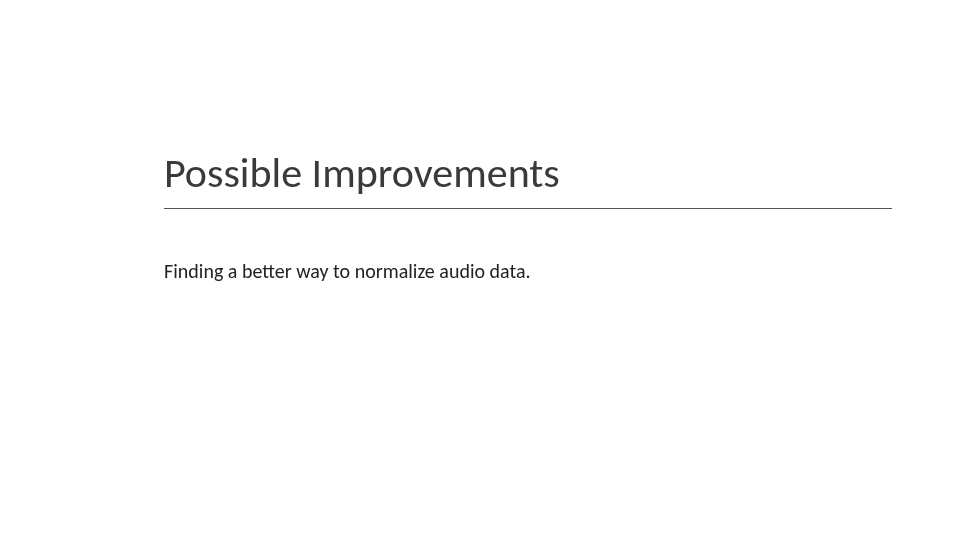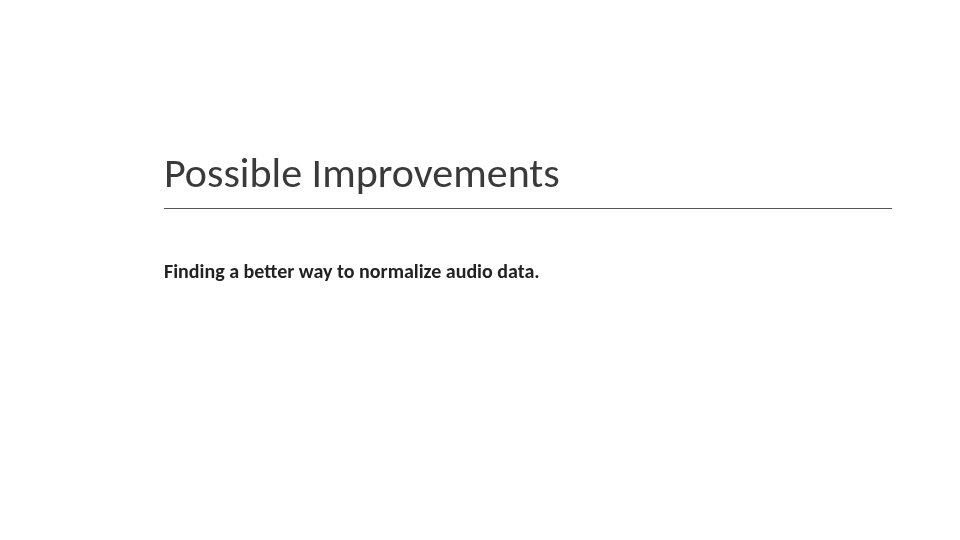--- a/index.html
+++ b/index.html
@@ -36,21 +36,20 @@
     right: 84px;
     top: 178px;
     font-size: 20px;
     font-weight: 400;
     color: #222222;
     font-family: "Segoe UI", Calibri, "Helvetica Neue", Arial, sans-serif;
   }
   .content p {
     margin-bottom: 56px;
     line-height: 1.3;
-    font-weight: bold;
   }
   .footer-bar {
     position: absolute;
     left: 0;
     right: 0;
     bottom: 0;
     height: 34px;
     display: flex;
     flex-direction: column;
   }

